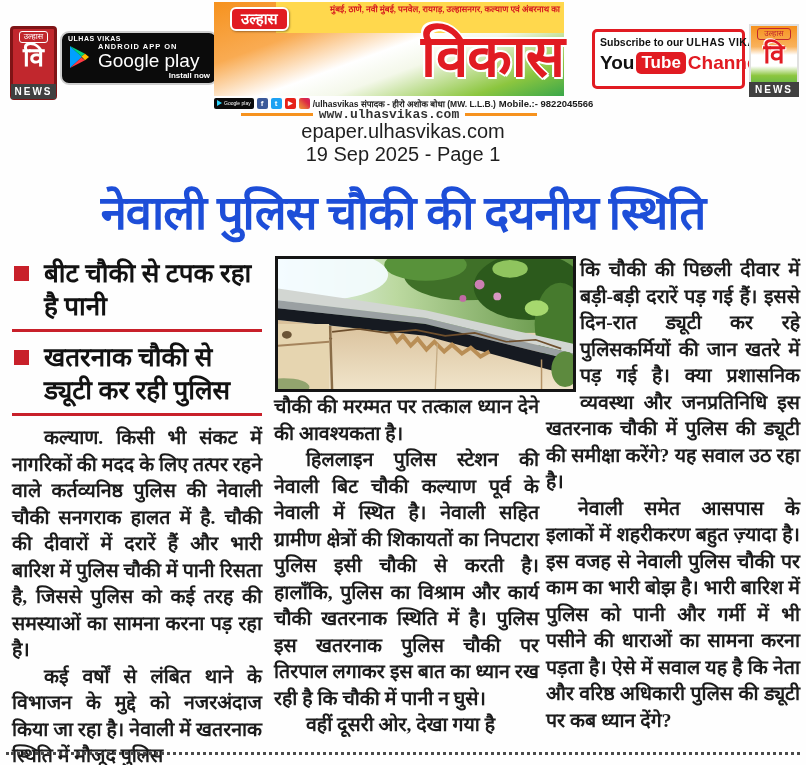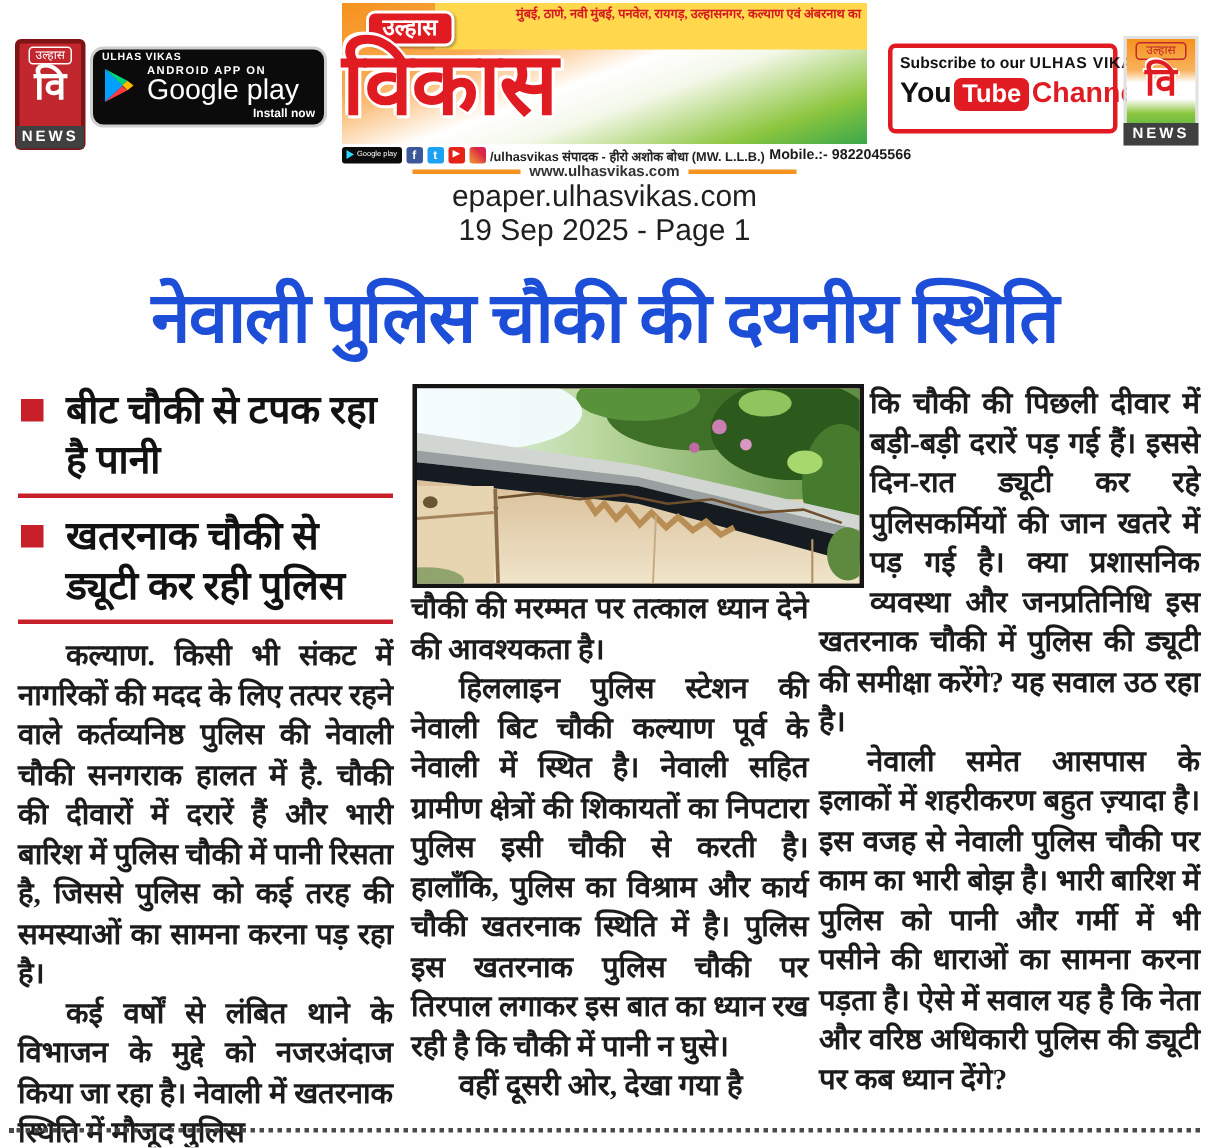--- a/index.html
+++ b/index.html
@@ -23,48 +23,48 @@
   .gplay{position:absolute;left:60px;top:31px;width:158px;height:54px;background:#0b0b0b;border:2px solid #cfcfcf;
          border-radius:9px;color:#fff;box-sizing:border-box;padding:2px 6px;}
   .gp-brand{font-family:"Liberation Sans",sans-serif;font-size:7px;font-weight:700;letter-spacing:.5px;}
   .gp-row{display:flex;align-items:center;gap:6px;}
   .gp-tri{width:24px;height:26px;flex:0 0 auto;}
   .gp-l1{font-family:"Liberation Sans",sans-serif;font-size:7.5px;font-weight:700;letter-spacing:1px;}
   .gp-l2{font-family:"Liberation Sans",sans-serif;font-size:19px;line-height:20px;}
   .gp-install{font-family:"Liberation Sans",sans-serif;font-size:8px;font-weight:700;margin-left:26px;text-align:right;}
 
   
-  .masthead{position:absolute;left:228px;top:2px;width:350px;height:113px;}
+  .masthead{position:absolute;left:214px;top:2px;width:350px;height:113px;}
   .mast-top{position:relative;height:94px;
             background:linear-gradient(160deg,#f6921e 0%,#f9ab52 28%,#ffffff 50%,#f4f8ea 62%,#8cc63f 85%,#3aa74a 100%);}
   .yellow-strip{position:absolute;left:62px;right:0;top:0;height:31px;background:#ffd84d;padding:2px 4px 0 0;
                 box-sizing:border-box;text-align:right;}
   .region-line{font-size:8.5px;font-weight:700;color:#d6191f;line-height:10px;}
   .tagline{font-size:16px;font-weight:800;color:#d6191f;line-height:18px;}
   .ulhas-chip{position:absolute;left:16px;top:5px;background:#e11b22;color:#fff;font-weight:800;font-size:15px;
               line-height:18px;padding:1px 9px;border:2px solid #fff;border-radius:6px;box-shadow:1px 1px 2px rgba(0,0,0,.35);}
-  .vikas{position:absolute;left:0;right:0;top:24px;text-align:left;font-size:58px;line-height:62px;font-weight:900;
+  .vikas{position:absolute;left:0;right:0;top:24px;text-align:right;font-size:58px;line-height:62px;font-weight:900;
          color:#e11b22;letter-spacing:-1px;
          text-shadow:2px 0 0 #fff,-2px 0 0 #fff,0 2px 0 #fff,0 -2px 0 #fff,2px 2px 0 #fff,-2px -2px 0 #fff;}
   .mast-info{display:flex;align-items:center;gap:3px;height:12px;margin-top:1px;}
   .mini-badge{display:flex;align-items:center;background:#0b0b0b;color:#fff;border-radius:2px;height:11px;
               padding:0 3px;gap:2px;flex:0 0 auto;}
   .mini-badge .tri{width:0;height:0;border-left:5px solid #2bd4ff;border-top:3.5px solid transparent;border-bottom:3.5px solid transparent;}
   .mini-badge span{font-size:5px;font-family:"Liberation Sans",sans-serif;}
   .soc{width:11px;height:11px;border-radius:2px;color:#fff;font-family:"Liberation Sans",sans-serif;
        font-size:8px;font-weight:700;line-height:11px;text-align:center;flex:0 0 auto;}
   .soc-fb{background:#3b5998;}
   .soc-tw{background:#1da1f2;}
   .soc-yt{background:#e62117;font-size:6px;}
   .soc-ig{background:linear-gradient(45deg,#f09433,#e6683c,#dc2743,#cc2366);}
   .handle{font-size:8.5px;font-weight:700;color:#222;font-family:"Liberation Sans",sans-serif;white-space:nowrap;}
   .mobile{margin-left:auto;font-size:9.5px;font-weight:700;color:#1a1a1a;font-family:"Liberation Sans",sans-serif;white-space:nowrap;}
   .web-row{display:flex;align-items:center;justify-content:center;gap:6px;height:10px;}
   .web-bar{width:72px;height:3px;background:#f6921e;}
-  .website{font-size:10px;font-weight:700;color:#333;font-family:Liberation Sans, sans-serif;}
+  .website{font-size:13px;font-weight:700;color:#333;font-family:Liberation Mono, monospace;}
 
   
   .yt-box{position:absolute;left:592px;top:29px;width:153px;height:60px;background:#fff;border:3px solid #e11b22;
           border-radius:5px;box-sizing:border-box;padding:4px 5px;font-family:"Liberation Sans",sans-serif;}
   .yt-l1{font-size:10.5px;font-weight:700;color:#111;white-space:nowrap;}
   .yt-l1 b{letter-spacing:.5px;}
   .yt-l2{display:flex;align-items:center;gap:2px;margin-top:4px;}
   .yt-you{font-size:19px;font-weight:900;color:#111;}
   .yt-tube{font-size:17px;font-weight:900;color:#fff;background:#e11b22;border-radius:5px;padding:1px 5px;}
   .yt-channel{font-size:19px;font-weight:900;color:#e11b22;}

